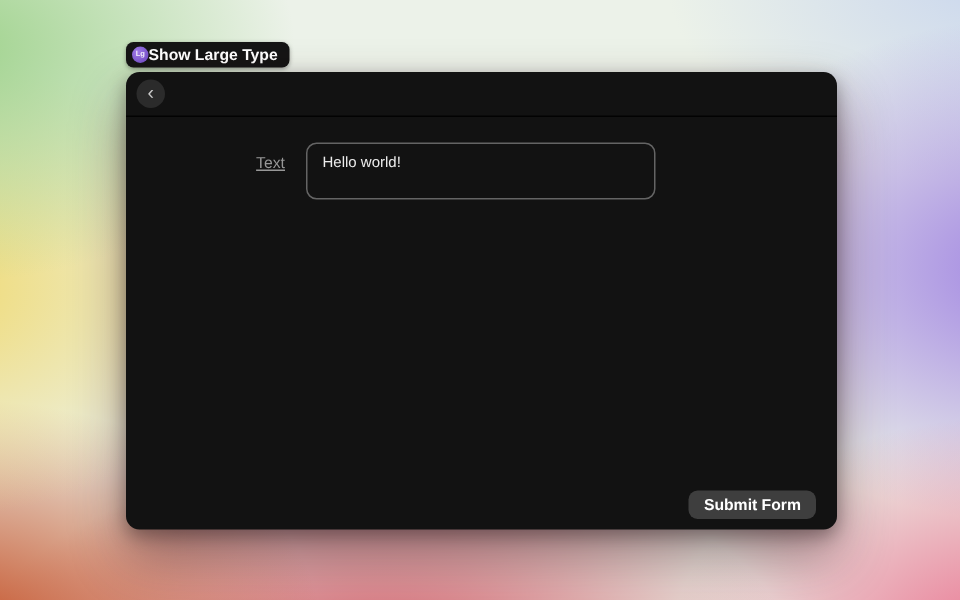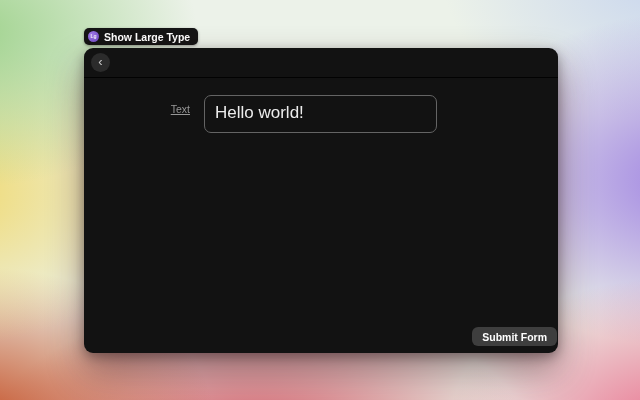--- a/index.html
+++ b/index.html
@@ -18,21 +18,21 @@
       radial-gradient(55% 55% at -5% 105%, #c44f26 0%, rgba(196,79,38,0) 70%),
       radial-gradient(60% 50% at 40% 112%, #d44f5e 0%, rgba(212,79,94,0) 72%),
       radial-gradient(50% 55% at 105% 108%,#ea6f8d 0%, rgba(234,111,141,0) 70%),
       radial-gradient(55% 60% at 108% 45%, #9f82e2 0%, rgba(159,130,226,0) 70%),
       radial-gradient(55% 55% at 105% -5%, #c8d5ee 0%, rgba(200,213,238,0) 65%);
   }
 
   
   .pill {
     position: absolute; left: 84px; top: 28px; height: 17px;
-    display: flex; align-items: center; gap: 5px;
+    display: flex; align-items: center; 
     padding: 0 8px 0 4px;
     background: #151515; border-radius: 5px;
     box-shadow: 0 1px 3px rgba(0,0,0,0.35);
   }
   .pill-icon {
     width: 11px; height: 11px; border-radius: 50%;
     background: radial-gradient(circle at 35% 35%, #a27ce8, #6a45c2);
     display: flex; align-items: center; justify-content: center;
     flex: 0 0 11px;
   }
@@ -65,27 +65,27 @@
 
   .content { padding-top: 17px; }
   .form-row { display: flex; align-items: flex-start; }
   .field-label {
     flex: 0 0 106px; width: 106px; text-align: right;
     color: #979797; font-size: 10.5px; padding-top: 8px; text-decoration: underline;
   }
   .field-input {
     margin-left: 14px; width: 233px; height: 38px;
     background: transparent; border: 1px solid #646464; border-radius: 7px;
-    color: #ececec; font-size: 17px; line-height: 1.3;
+    color: #ececec; font-size: 10px; line-height: 1.3;
     font-family: "Liberation Sans", sans-serif;
     padding: 6px 10px; resize: none; outline: none;
   }
 
   .submit-btn {
-    position: absolute; right: 1px; bottom: 7px; height: 19px;
+    position: absolute; right: 14px; bottom: 7px; height: 19px;
     padding: 0 10px; background: #3e3e3e; border: none; border-radius: 6px;
     color: #ffffff; font-size: 10.5px; font-weight: 700;
     font-family: "Liberation Sans", sans-serif; cursor: pointer;
   }
 </style>
 </head>
 <body>
 
 <div class="desktop">
 

